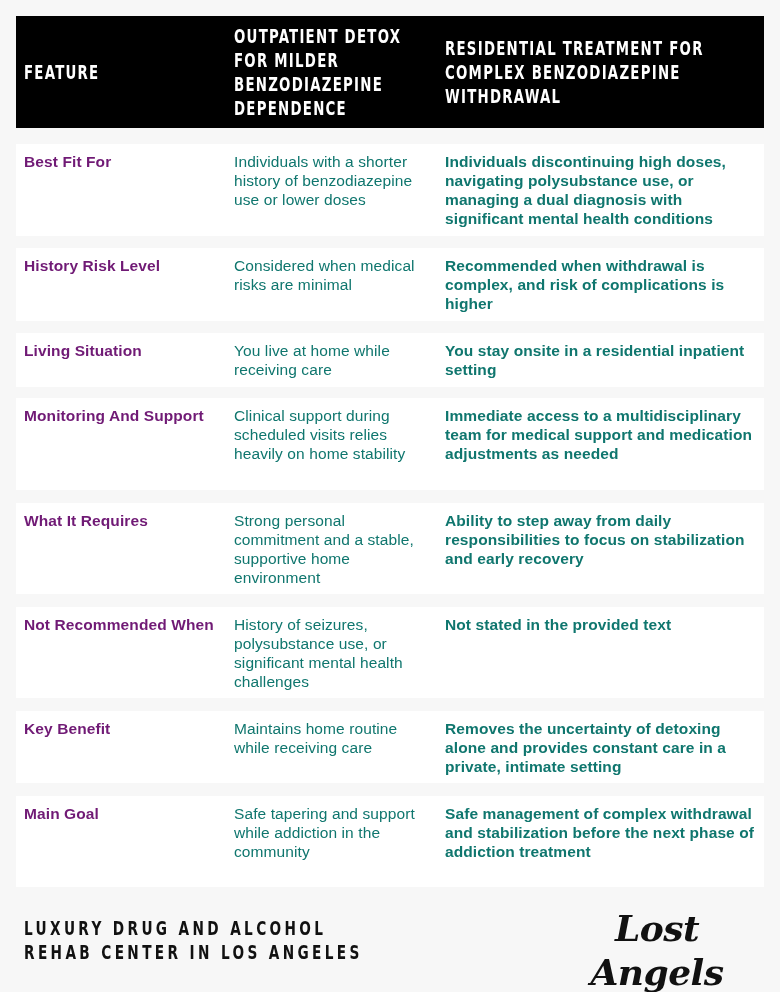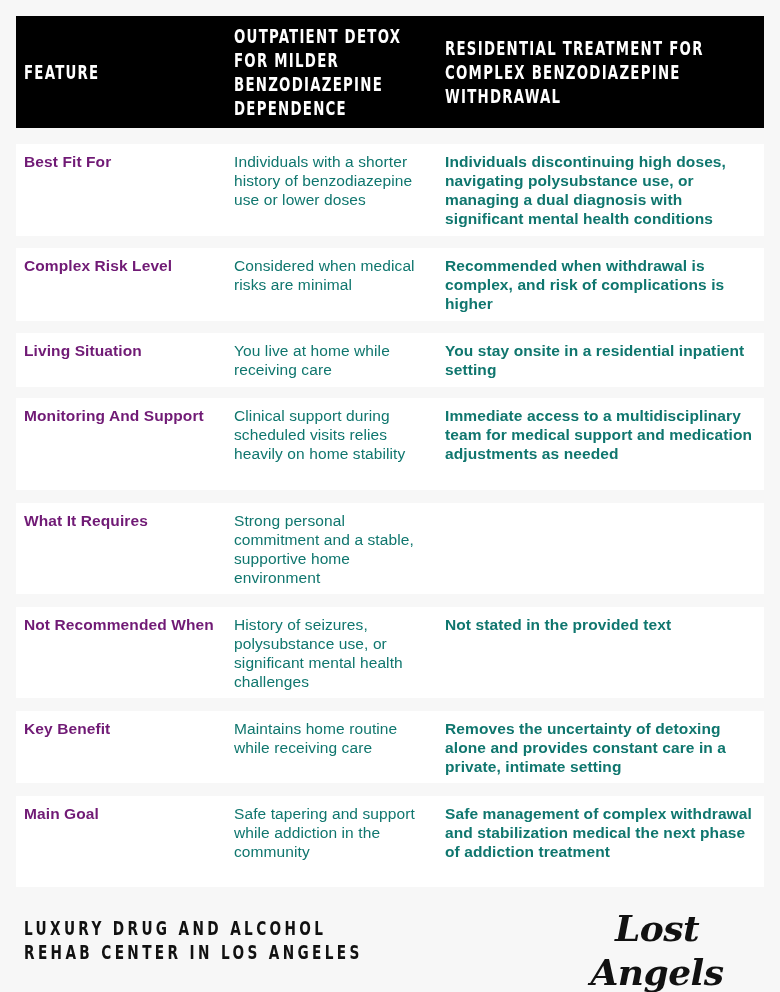--- a/index.html
+++ b/index.html
@@ -58,58 +58,59 @@
   <div class="hcell h2">Residential Treatment for Complex Benzodiazepine Withdrawal</div>
 </div>
 
 <div class="row" style="top:144px;height:92px;">
   <div class="cell c0">Best Fit For</div>
   <div class="cell c1">Individuals with a shorter history of benzodiazepine use or lower doses</div>
   <div class="cell c2">Individuals discontinuing high doses, navigating polysubstance use, or managing a dual diagnosis with significant mental health conditions</div>
 </div>
 
 <div class="row" style="top:248px;height:73px;">
-  <div class="cell c0">Complex Risk Level</div>
+  <div class="cell c0">History Risk Level</div>
   <div class="cell c1">Considered when medical risks are minimal</div>
   <div class="cell c2">Recommended when withdrawal is complex, and risk of complications is higher</div>
 </div>
 
 <div class="row" style="top:333px;height:54px;">
   <div class="cell c0">Living Situation</div>
   <div class="cell c1">You live at home while receiving care</div>
   <div class="cell c2">You stay onsite in a residential inpatient setting</div>
 </div>
 
 <div class="row" style="top:398px;height:92px;">
   <div class="cell c0">Monitoring And Support</div>
   <div class="cell c1">Clinical support during scheduled visits relies heavily on home stability</div>
   <div class="cell c2">Immediate access to a multidisciplinary team for medical support and medication adjustments as needed</div>
 </div>
 
 <div class="row" style="top:503px;height:91px;">
   <div class="cell c0">What It Requires</div>
   <div class="cell c1">Strong personal commitment and a stable, supportive home environment</div>
+  <div class="cell c2">Ability to step away from daily responsibilities to focus on stabilization and early recovery</div>
 </div>
 
 <div class="row" style="top:607px;height:91px;">
   <div class="cell c0">Not Recommended When</div>
   <div class="cell c1">History of seizures, polysubstance use, or significant mental health challenges</div>
   <div class="cell c2">Not stated in the provided text</div>
 </div>
 
 <div class="row" style="top:711px;height:72px;">
   <div class="cell c0">Key Benefit</div>
   <div class="cell c1">Maintains home routine while receiving care</div>
   <div class="cell c2">Removes the uncertainty of detoxing alone and provides constant care in a private, intimate setting</div>
 </div>
 
 <div class="row" style="top:796px;height:91px;">
   <div class="cell c0">Main Goal</div>
   <div class="cell c1">Safe tapering and support while addiction in the community</div>
-  <div class="cell c2">Safe management of complex withdrawal and stabilization medical the next phase of addiction treatment</div>
+  <div class="cell c2">Safe management of complex withdrawal and stabilization before the next phase of addiction treatment</div>
 </div>
 
 <div class="footer-tag">
   <div>Luxury Drug and Alcohol</div>
   <div>Rehab Center in Los Angeles</div>
 </div>
 
 <div class="logo">
   <div class="logo-main">Lost Angels</div>
 

